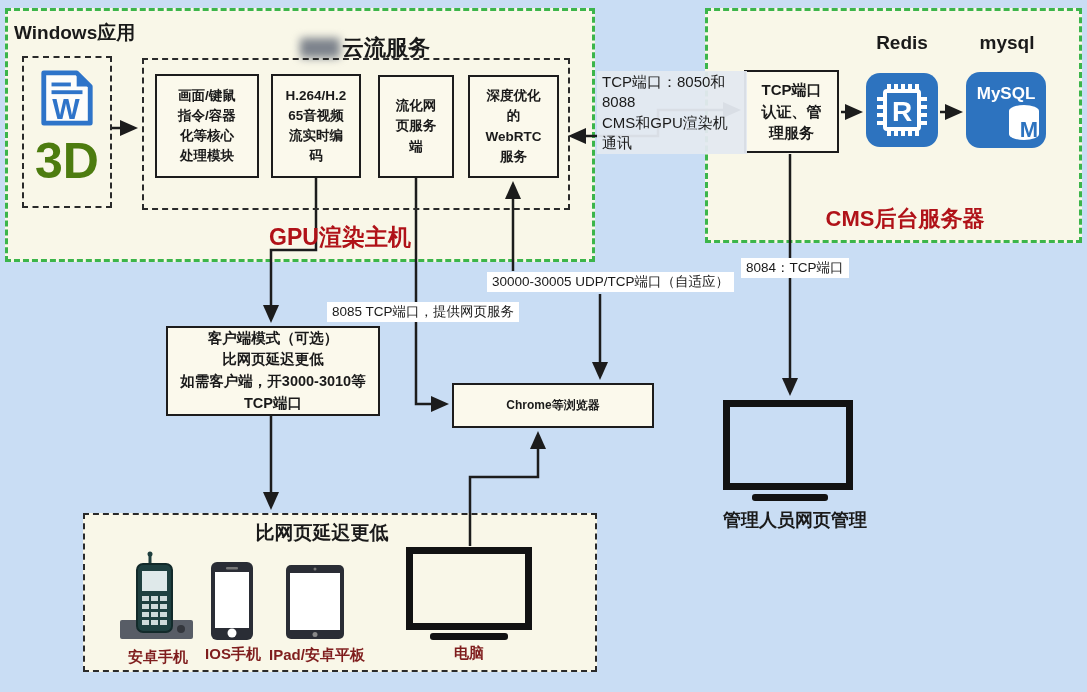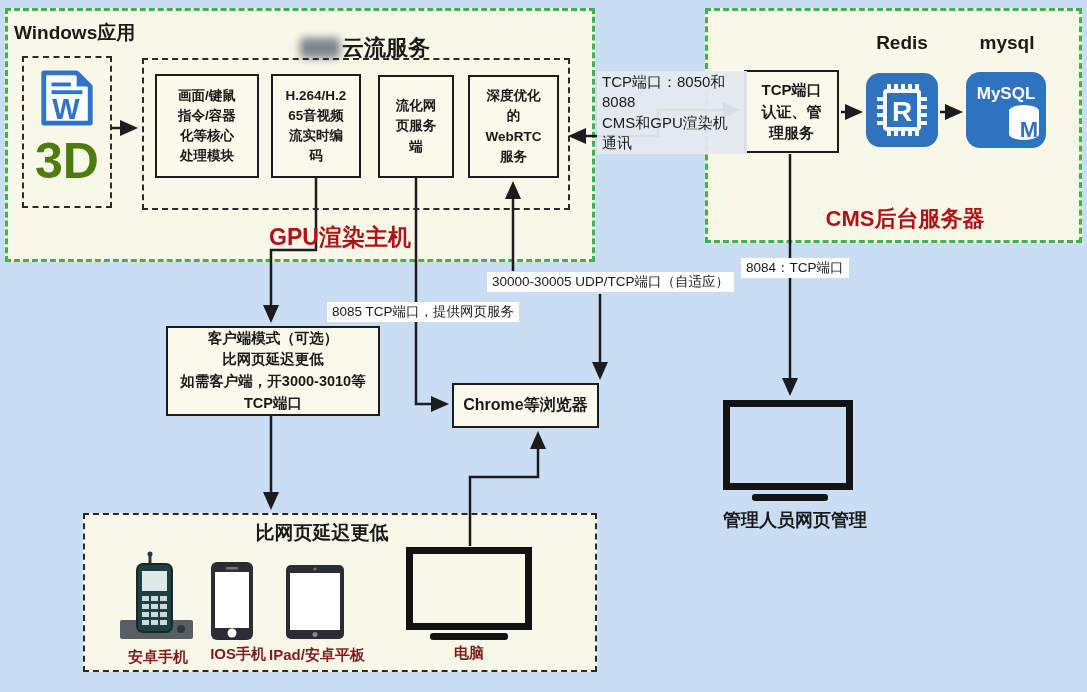--- a/index.html
+++ b/index.html
@@ -162,21 +162,21 @@
 CMS和GPU渲染机通讯</div>
   <div class="node label-chip" style="left:487px;top:272px;">30000-30005 UDP/TCP端口（自适应）</div>
   <div class="node label-chip" style="left:327px;top:302px;">8085 TCP端口，提供网页服务</div>
   <div class="node label-chip" style="left:741px;top:258px;">8084：TCP端口</div>
 
   <div class="node solidbox" style="left:166px;top:326px;width:214px;height:90px;font-size:14.5px;line-height:1.5;border-width:2.5px;">客户端模式（可选）
 比网页延迟更低
 如需客户端，开3000-3010等
 TCP端口</div>
 
-  <div class="node solidbox" style="left:452px;top:383px;width:147px;height:45px;font-size:16px;border-width:2.5px;">Chrome等浏览器</div>
+  <div class="node solidbox" style="left:452px;top:383px;width:202px;height:45px;font-size:12px;border-width:2.5px;">Chrome等浏览器</div>
 
   <div class="node monitor" style="left:723px;top:400px;width:130px;height:90px;"></div>
   <div class="node monitor-stand" style="left:752px;top:494px;width:76px;"></div>
   <div class="node" style="left:705px;top:508px;width:180px;text-align:center;font-size:18px;font-weight:bold;">管理人员网页管理</div>
 
   <div class="node" style="left:247px;top:520px;width:150px;text-align:center;font-size:19px;font-weight:bold;">比网页延迟更低</div>
 
   <div class="node" style="left:113px;top:550px;">
     <svg width="86" height="94" viewBox="0 0 86 94">
       <line x1="37" y1="4" x2="37" y2="16" stroke="#1f3f3f" stroke-width="3"></line>
@@ -204,21 +204,21 @@
   <div class="node purple" style="left:118px;top:648px;width:80px;">安卓手机</div>
 
   <div class="node" style="left:211px;top:562px;">
     <svg width="42" height="78" viewBox="0 0 42 78">
       <rect x="0" y="0" width="42" height="78" rx="6" fill="#2a2d35"></rect>
       <rect x="15" y="5" width="12" height="2.5" rx="1" fill="#777"></rect>
       <rect x="4" y="10" width="34" height="56" fill="#ffffff"></rect>
       <circle cx="21" cy="71" r="4.5" fill="#ffffff"></circle>
     </svg>
   </div>
-  <div class="node purple" style="left:200px;top:645px;width:66px;text-align:right;">IOS手机</div>
+  <div class="node purple" style="left:200px;top:645px;width:66px;">IOS手机</div>
 
   <div class="node" style="left:286px;top:565px;">
     <svg width="58" height="74" viewBox="0 0 58 74">
       <rect x="0" y="0" width="58" height="74" rx="5" fill="#2a2d35"></rect>
       <circle cx="29" cy="4" r="1.5" fill="#777"></circle>
       <rect x="4" y="8" width="50" height="57" fill="#ffffff"></rect>
       <circle cx="29" cy="69.5" r="2.5" fill="#888"></circle>
     </svg>
   </div>
   <div class="node purple" style="left:263px;top:646px;width:108px;">IPad/安卓平板</div>

